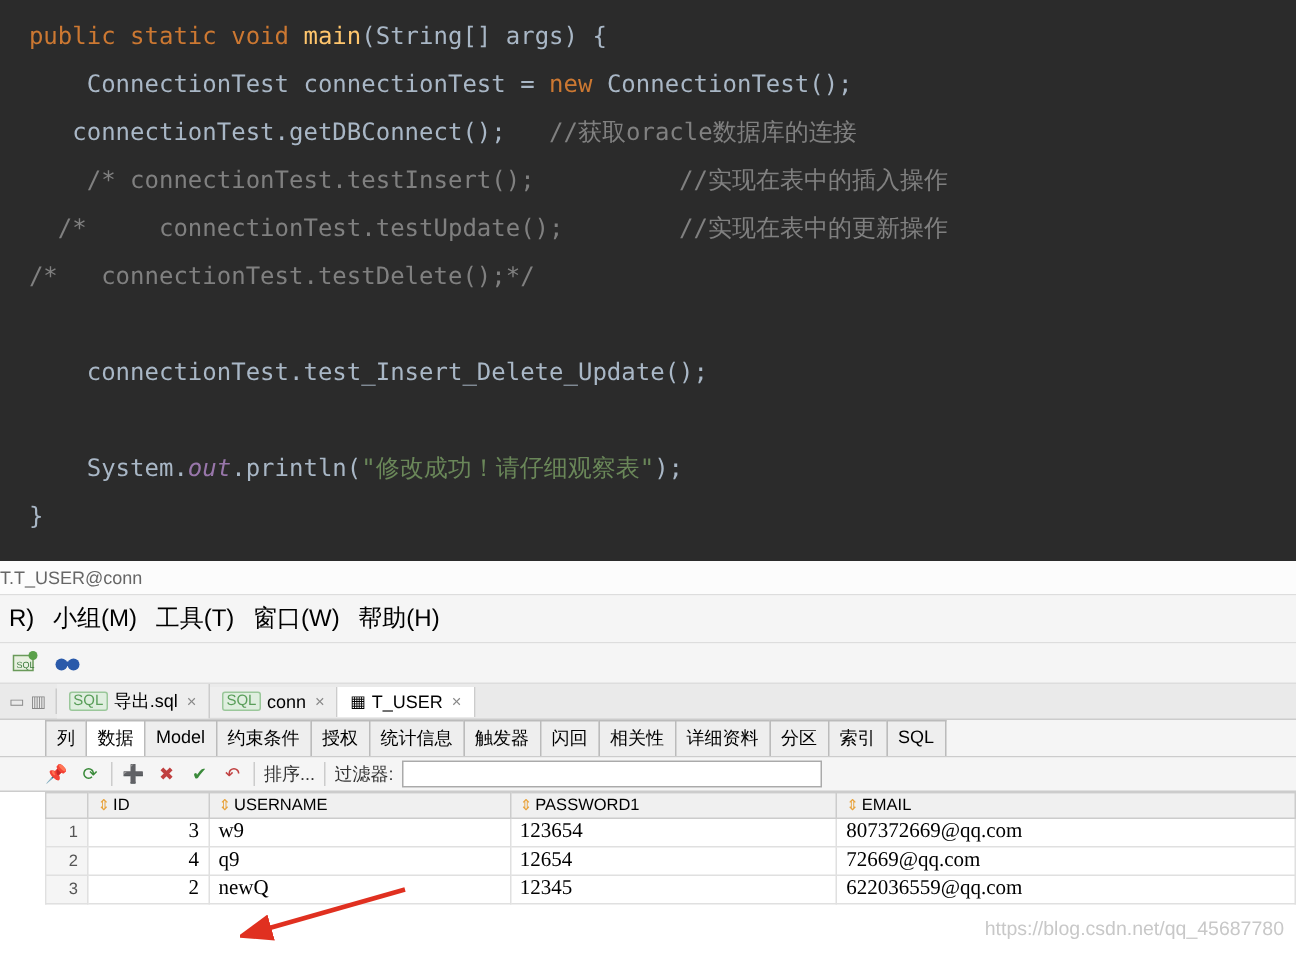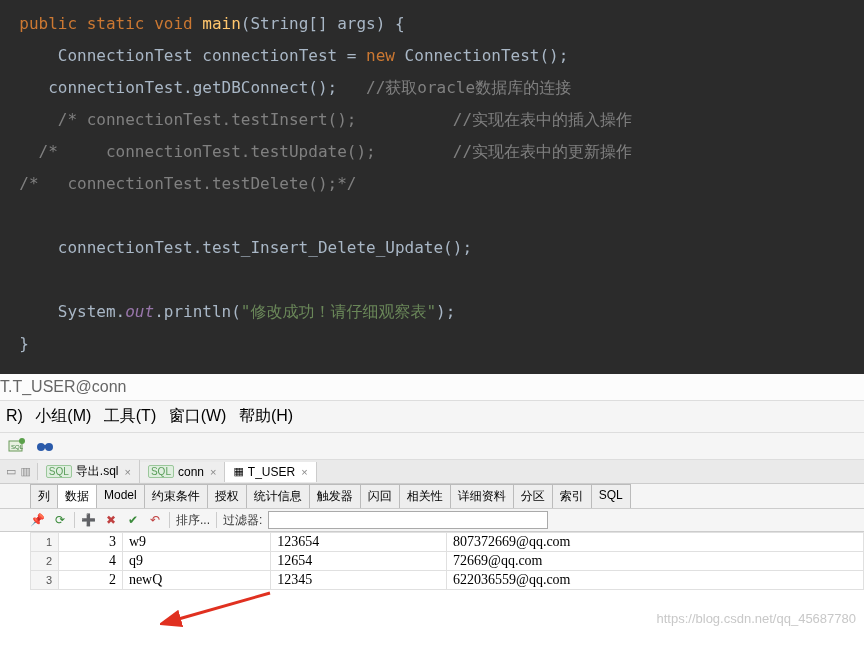--- a/index.html
+++ b/index.html
@@ -23,21 +23,21 @@
     .fn-name { color: #ffc66d; }
     .type { color: #a9b7c6; }
     .field-italic { color: #9876aa; font-style: italic; }
     .string { color: #6a8759; }
     .comment { color: #808080; }
     .paren { color: #a9b7c6; }
     
     .title-bar {
       background: #fcfcfc;
       color: #666;
-      font-size: 16px;
+      font-size: 12px;
       padding: 4px 0;
       border-bottom: 1px solid #ddd;
     }
     
     .menu-bar {
       background: #f5f5f5;
       font-size: 16px;
       padding: 5px 6px;
       border-bottom: 1px solid #ddd;
     }
@@ -238,20 +238,27 @@
   <span class="gt-btn" style="color:#c04040;">↶</span>
   <span class="gt-sep"></span>
   <span class="gt-label">排序...</span>
   <span class="gt-sep"></span>
   <span class="gt-label">过滤器:</span>
   <input class="gt-input" style="">
 </div>
 
 <table class="data-grid">
   <tbody>
+      <tr>
+    <th class="rownum"></th>
+    <th><span class="sort-icon">⇕</span><span>ID</span></th>
+    <th><span class="sort-icon">⇕</span><span>USERNAME</span></th>
+    <th><span class="sort-icon">⇕</span><span>PASSWORD1</span></th>
+    <th><span class="sort-icon">⇕</span><span>EMAIL</span></th>
+  </tr>
   <tr>
     <td class="rownum">1</td>
     <td style="text-align:right;">3</td>
     <td>w9</td>
     <td>123654</td>
     <td>807372669@qq.com</td>
   </tr>
   <tr>
     <td class="rownum">2</td>
     <td style="text-align:right;">4</td>

